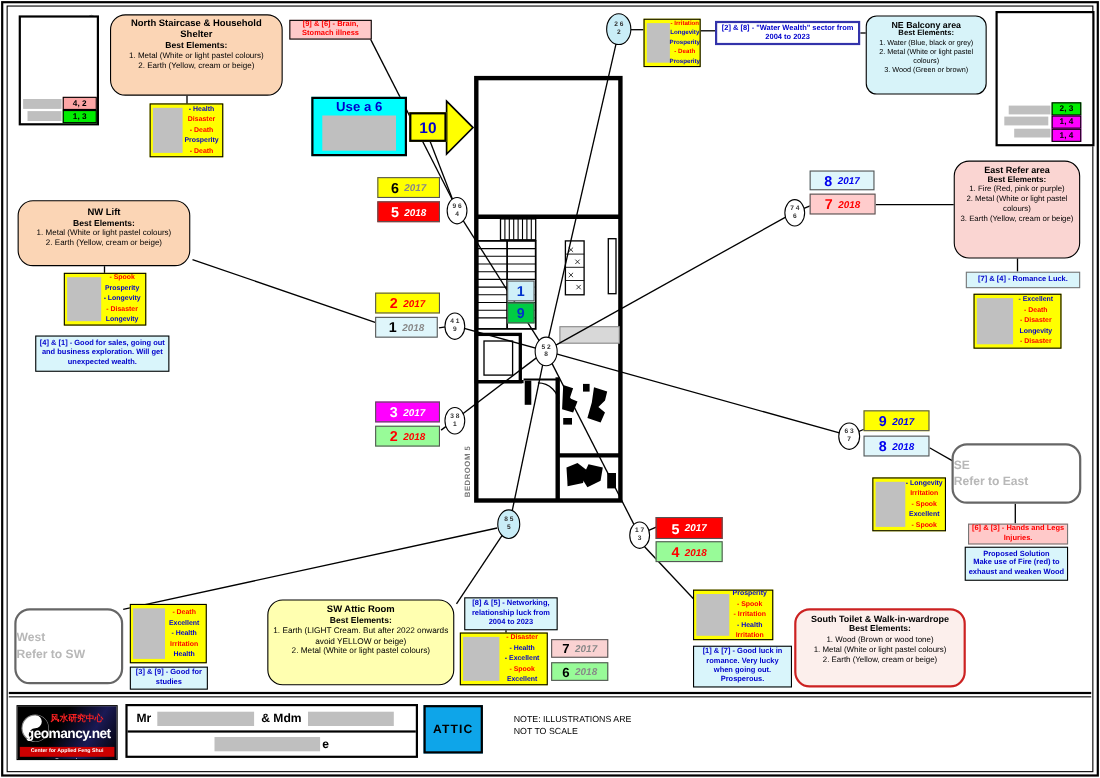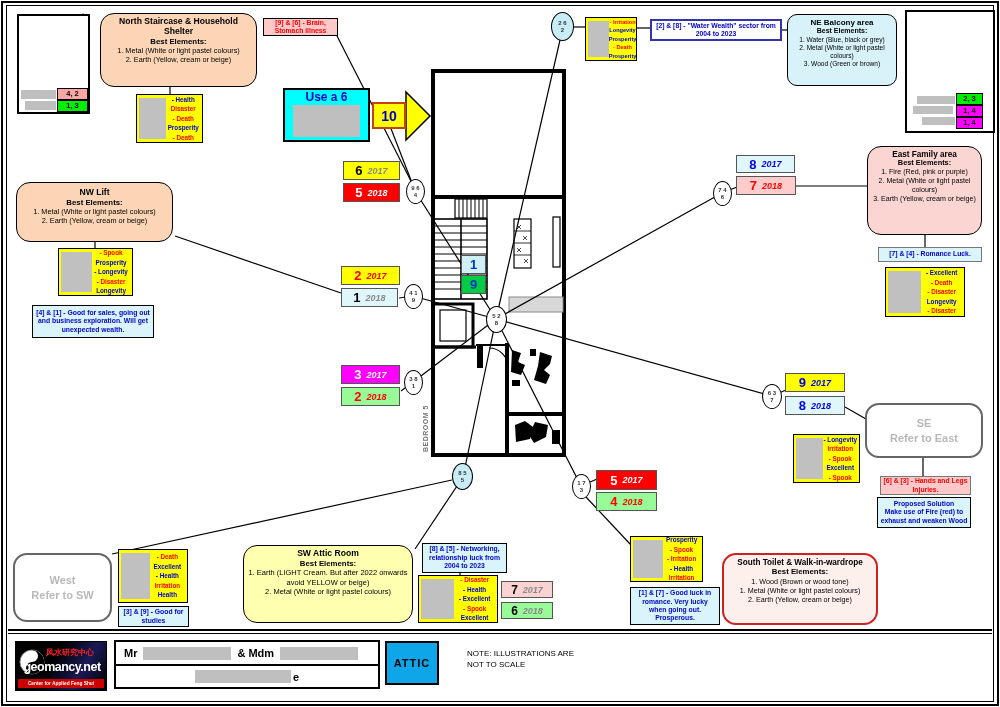--- a/index.html
+++ b/index.html
@@ -6,21 +6,21 @@
   #stage{position:relative;width:1000px;height:707px;background:#fff;overflow:hidden;}
   .abs{position:absolute;}
   .frame{border:2px solid #000;}
   .inframe{border:1px solid #000;}
   svg{position:absolute;left:0;top:0;}
   
   .rbox{border:1.6px solid #000;border-radius:14px;background:#FBD5B5;text-align:center;box-sizing:border-box;padding:3px 4px;}
   .rbox .t{font-weight:bold;font-size:8.6px;line-height:1.15;display:block;}
   .rbox .b{font-weight:bold;font-size:7.8px;line-height:1.2;display:block;}
   .rbox .i{font-weight:normal;font-size:7.3px;line-height:1.25;display:block;}
-  .refbox{border:2px solid #666;border-radius:14px;background:#fff;color:#B8B8B8;font-weight:bold;text-align:center;font-size:11px;line-height:1.3;box-sizing:border-box;display:flex;flex-direction:column;justify-content:center;}
+  .refbox{border:2px solid #666;border-radius:14px;background:#fff;color:#B8B8B8;font-weight:bold;font-size:11px;line-height:1.3;box-sizing:border-box;display:flex;flex-direction:column;justify-content:center;}
   
   .note{border:1.3px solid #000;background:#D9F5FB;color:#0000CC;font-weight:bold;font-size:6.8px;line-height:1.25;text-align:center;box-sizing:border-box;padding:1px 2px;display:flex;flex-direction:column;justify-content:center;}
   .note.pink{background:#FFC9C9;color:#FF0000;}
   .note.wb{background:#FFFFFF;border:2px solid #3333AA;}
   
   .star{background:#FFFF00;border:1.6px solid #000;box-sizing:border-box;display:flex;align-items:center;padding:2px;}
   .star .redact{background:#C0C0C0;width:45%;height:94%;flex:none;}
   .star .col{flex:1;text-align:center;}
   .sl{display:block;font-size:6.3px;font-weight:bold;line-height:1.5;white-space:nowrap;}
   .blue{color:#0000CC}.red{color:#FF0000}
@@ -208,21 +208,21 @@
 
   <div class="abs rbox" style="left:787px;top:14px;width:110px;height:72px;background:#D7F3F9;border-radius:10px;">
     <span class="t" style="font-size:8px;">NE Balcony area</span>
     <span class="b" style="font-size:7px;">Best Elements:</span>
     <span class="i" style="font-size:6.6px;">1. Water (Blue, black or grey)</span>
     <span class="i" style="font-size:6.6px;">2. Metal (White or light pastel colours)</span>
     <span class="i" style="font-size:6.6px;">3. Wood (Green or brown)</span>
   </div>
 
   <div class="abs rbox" style="left:867px;top:146px;width:115px;height:89px;background:#FAD5D2;">
-    <span class="t" style="font-size:8.2px;">East  Family area</span>
+    <span class="t" style="font-size:8.2px;">East  Refer area</span>
     <span class="b" style="font-size:7.4px;">Best Elements:</span>
     <span class="i" style="font-size:7.1px;">1. Fire (Red, pink or purple)</span>
     <span class="i" style="font-size:7.1px;">2. Metal (White or light pastel colours)</span>
     <span class="i" style="font-size:7.1px;">3. Earth (Yellow, cream or beige)</span>
   </div>
 
   <div class="abs rbox" style="left:243px;top:545px;width:170px;height:78px;background:#FFFFB0;">
     <span class="t">SW Attic Room</span>
     <span class="b">Best Elements:</span>
     <span class="i" style="font-size:7.5px;">1. Earth (LIGHT Cream. But after 2022 onwards avoid YELLOW or beige)</span>
@@ -338,21 +338,21 @@
         <span class="sl blue">- Health</span>
         <span class="sl red">Irritation</span>
         <span class="sl blue">Health</span>
       </div>
   </div>
 
   <div class="abs" style="left:283px;top:88px;width:87px;height:54px;background:#00FFFF;border:2px solid #000;box-sizing:border-box;">
     <div style="text-align:center;font-weight:bold;color:#0000CC;font-size:12px;line-height:15px;">Use a 6</div>
     <div class="redactbar" style="position:absolute;left:8px;top:15px;width:67px;height:32px;"></div>
   </div>
-  <div class="abs" style="left:372px;top:102px;width:34px;height:27px;background:#FFFF00;border:2px solid #c2410c;box-sizing:border-box;display:flex;align-items:center;justify-content:center;font-weight:bold;color:#0000CC;font-size:14px;">10</div>
+  <div class="abs" style="left:372px;top:102px;width:34px;height:27px;background:#FFFF00;border:2px solid #000000;box-sizing:border-box;display:flex;align-items:center;justify-content:center;font-weight:bold;color:#0000CC;font-size:14px;">10</div>
 
   <div class="abs" style="left:461px;top:255px;width:25px;height:19px;background:#CFF0F8;border:1px solid #555;box-sizing:border-box;display:flex;align-items:center;justify-content:center;font-weight:bold;color:#0033CC;font-size:13px;">1</div>
   <div class="abs" style="left:461px;top:275px;width:25px;height:19px;background:#00CC44;border:1px solid #555;box-sizing:border-box;display:flex;align-items:center;justify-content:center;font-weight:bold;color:#0033CC;font-size:13px;">9</div>
 
   <div class="abs vtext" style="left:422px;top:452px;">BEDROOM 5</div>
 
   <div class="abs badge" style="left:343px;top:161px;width:57px;height:19px;background:#FFFF00;">
       <span class="n" style="color:#000;">6</span>
       <span class="y" style="color:#888;">2017</span>
     </div>

